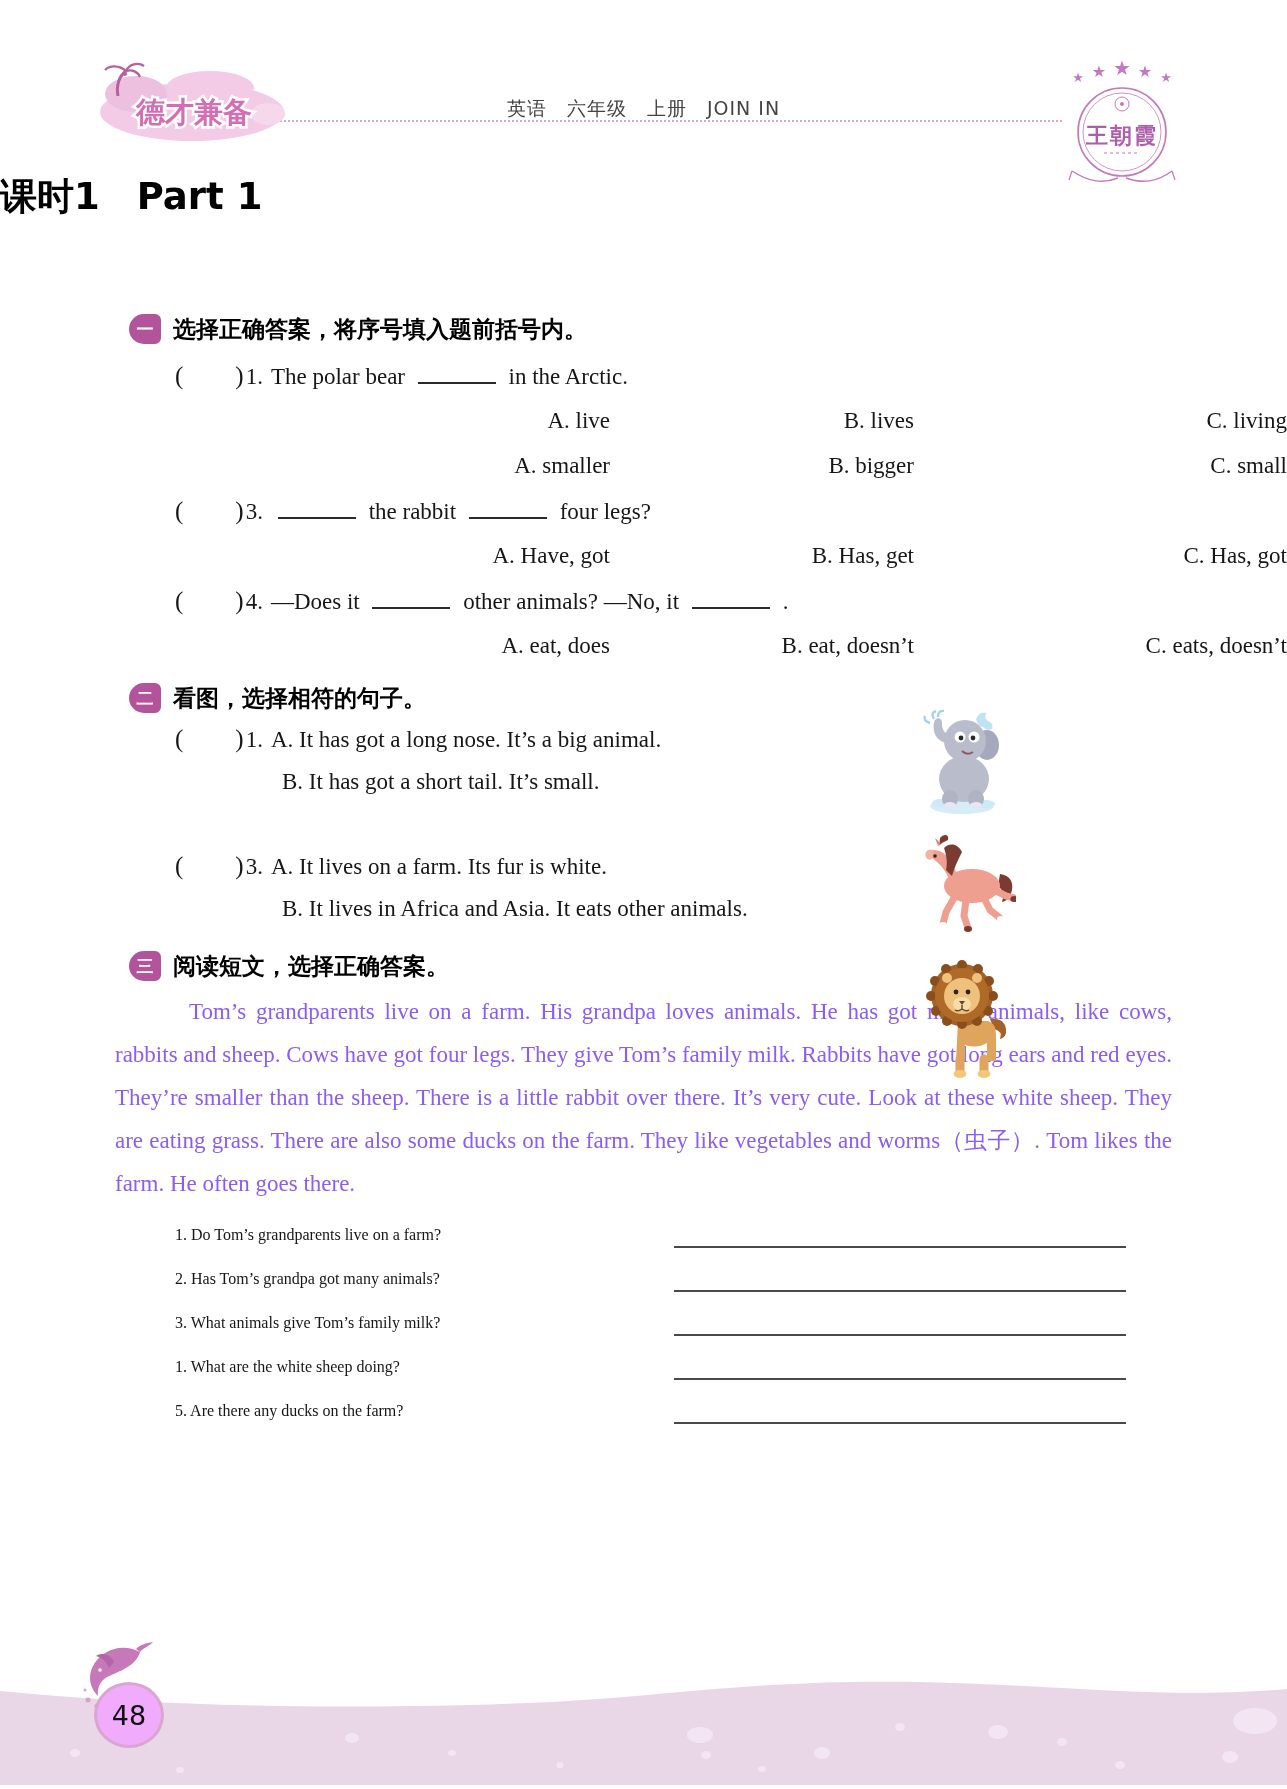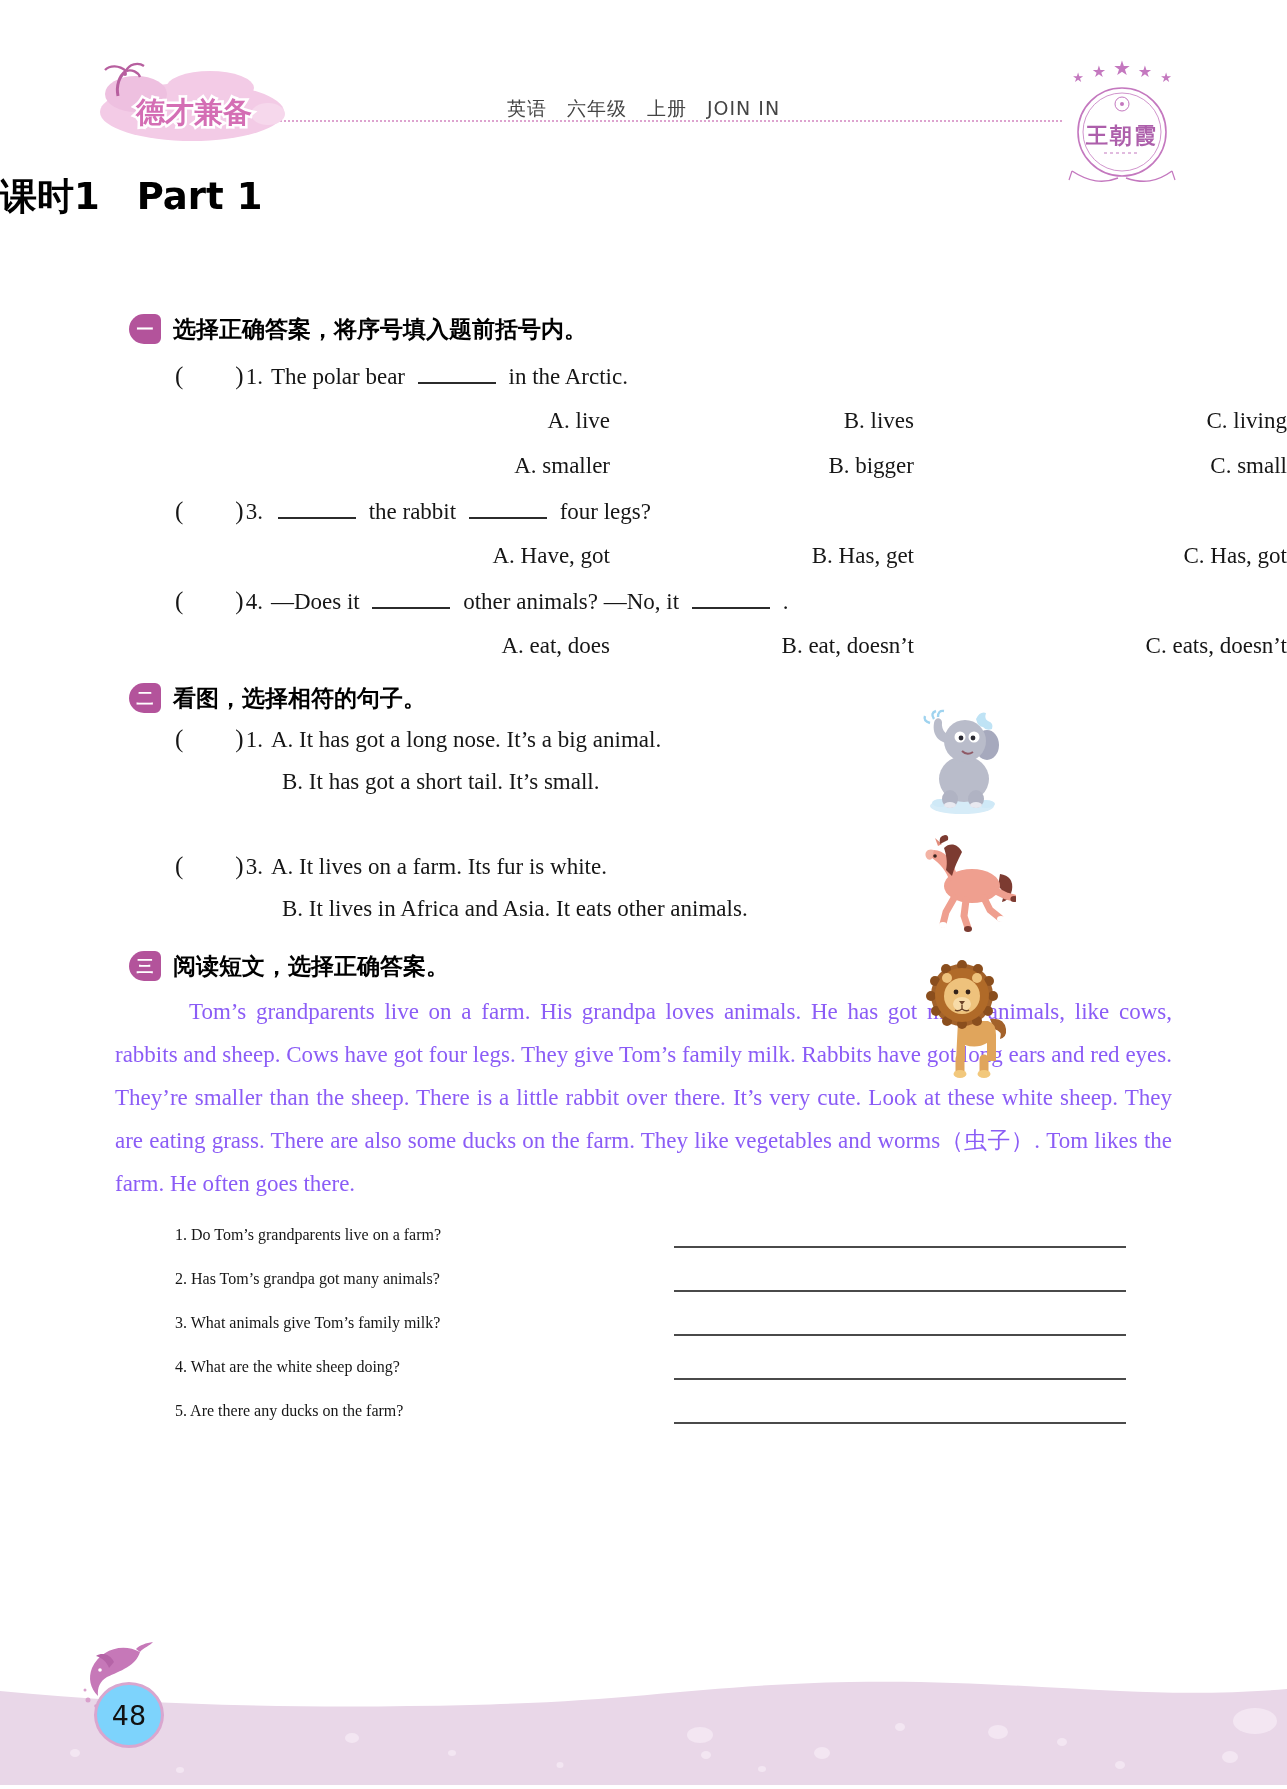--- a/index.html
+++ b/index.html
@@ -48,21 +48,21 @@
   .animal.lion{top:273px;}
 
   .sec3{margin-top:27px;}
   .passage{margin:8px 0 0 115px;width:1057px;font-size:23px;line-height:43px;
            text-align:justify;text-indent:74px;color:#8b5cf6;}
   .s3-q{position:relative;margin:16px 0 0 175px;height:28px;font-size:16px;line-height:28px;}
   .ans-line{position:absolute;left:499px;top:25px;width:452px;border-top:2px solid #4a4a4a;}
 
   
   .wave{position:absolute;left:0;bottom:0;}
-  .page-circle{position:absolute;left:94px;top:1682px;width:64px;height:60px;background:#7dd3fc;
+  .page-circle{position:absolute;left:94px;top:1682px;width:64px;height:60px;background:#f0abfc;
                border:3px solid #d9a6cf;border-radius:50%;display:flex;align-items:center;
                justify-content:center;font-family:"DejaVu Sans",sans-serif;font-size:27px;color:#111;}
   .dolphin{position:absolute;left:80px;top:1642px;}
 </style>
 </head>
 <body>
 
 <div class="page">
 
   <div class="hdr">
@@ -243,21 +243,21 @@
     <div class="sec3">
       <div class="sec-head">
         <span class="badge">三</span>
         <span>阅读短文，选择正确答案。</span>
       </div>
       <p class="passage">Tom’s grandparents live on a farm. His grandpa loves animals. He has got many animals, like cows, rabbits and sheep. Cows have got four legs. They give Tom’s family milk. Rabbits have got long ears and red eyes. They’re smaller than the sheep. There is a little rabbit over there. It’s very cute. Look at these white sheep. They are eating grass. There are also some ducks on the farm. They like vegetables and worms（虫子）. Tom likes the farm. He often goes there.</p>
       <div>
           <div class="s3-q"><span>1. Do Tom’s grandparents live on a farm?</span><span class="ans-line"></span></div>
           <div class="s3-q"><span>2. Has Tom’s grandpa got many animals?</span><span class="ans-line"></span></div>
           <div class="s3-q"><span>3. What animals give Tom’s family milk?</span><span class="ans-line"></span></div>
-          <div class="s3-q"><span>4. What are the white sheep doing?</span><span class="ans-line"></span></div>
+          <div class="s3-q"><span>1. What are the white sheep doing?</span><span class="ans-line"></span></div>
           <div class="s3-q"><span>5. Are there any ducks on the farm?</span><span class="ans-line"></span></div>
         </div>
     </div>
   </div>
 
   <div class="wave">
     <svg width="1287" height="120" viewBox="0 0 1287 120">
       <path d="M0,26 C140,40 300,44 470,40 C640,36 700,20 850,17 C950,15 1030,22 1120,26 C1180,29 1240,28 1287,24 L1287,120 L0,120 Z" fill="#e9d7e8"></path>
       <g fill="#f3e6f2">
         <ellipse cx="352" cy="73" rx="7" ry="5"></ellipse>

